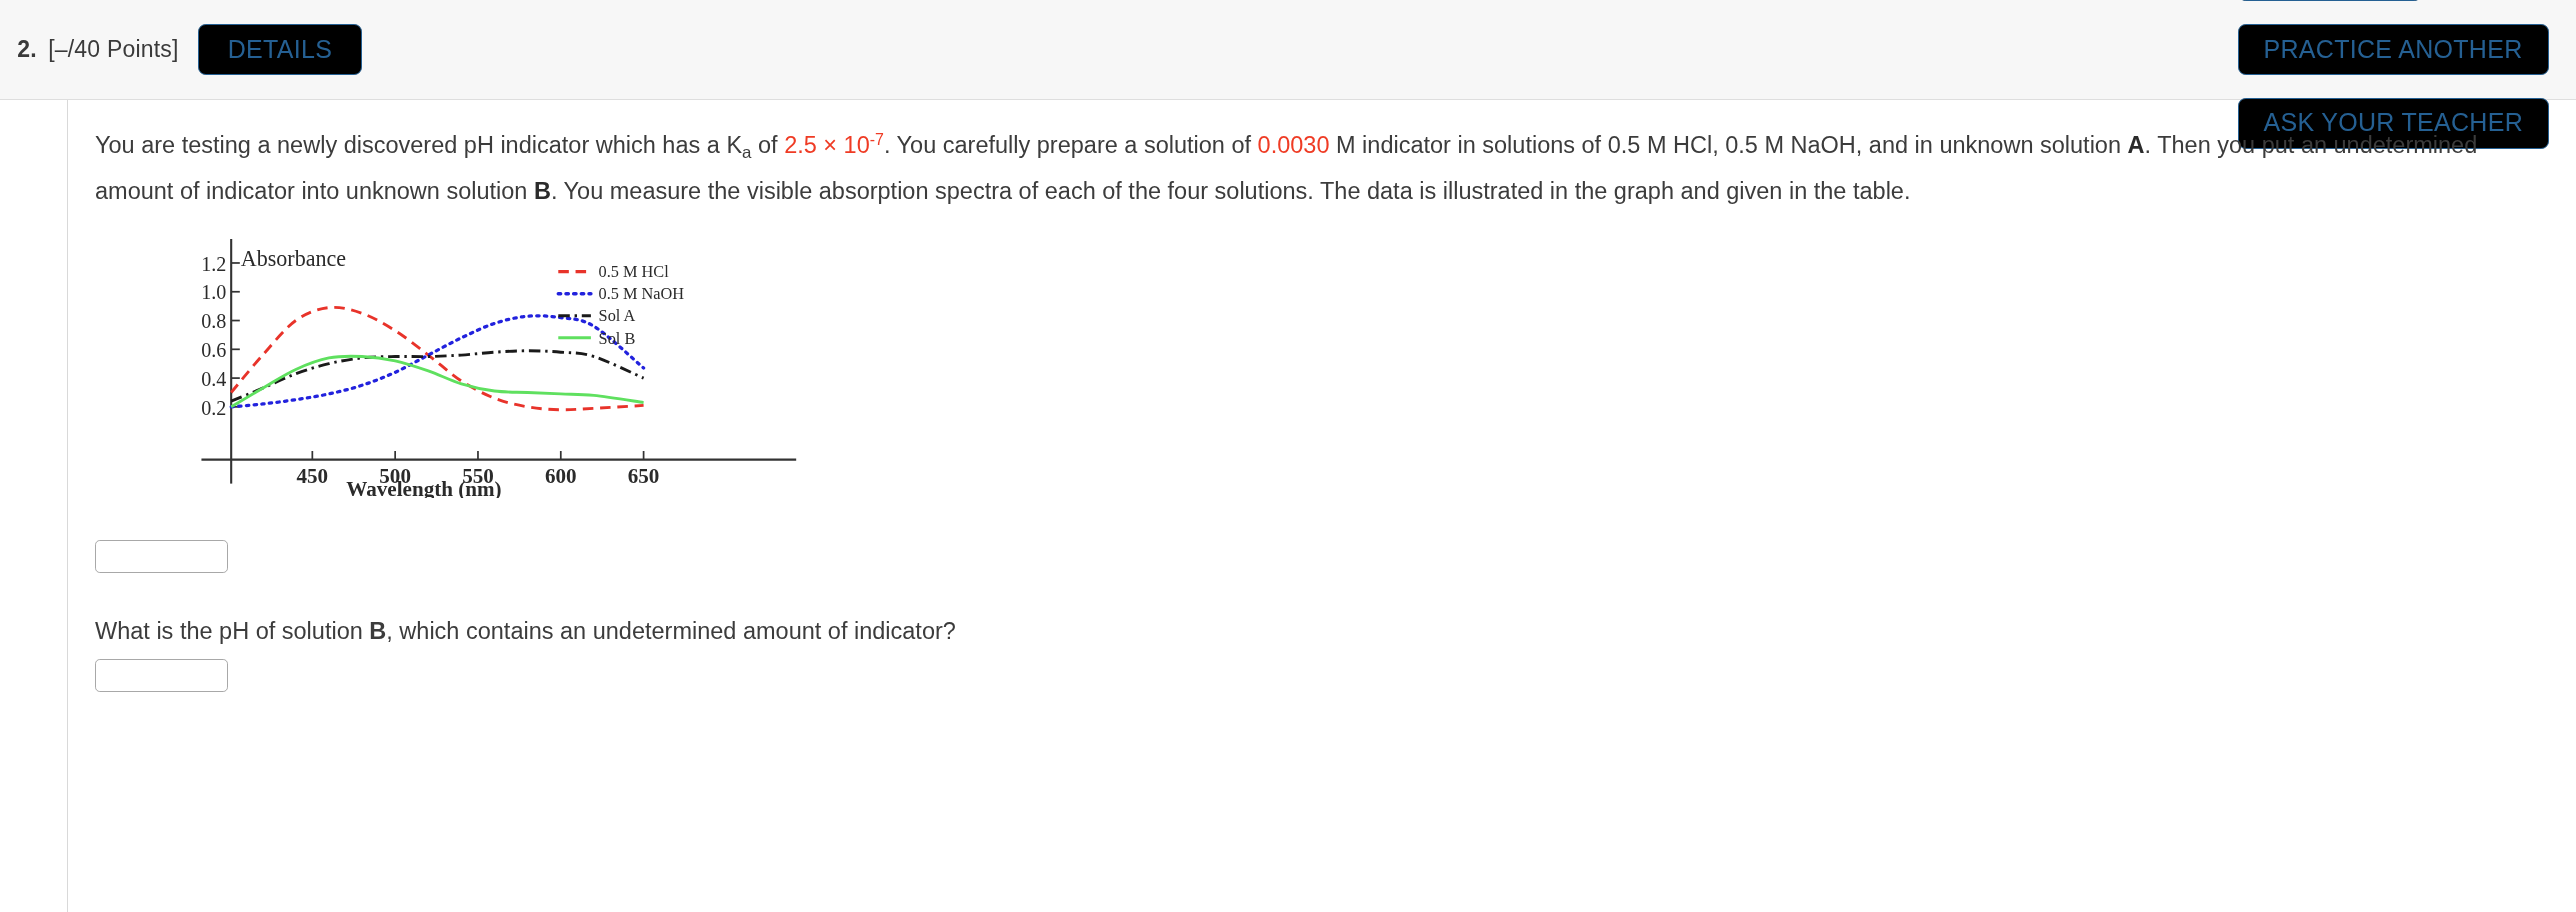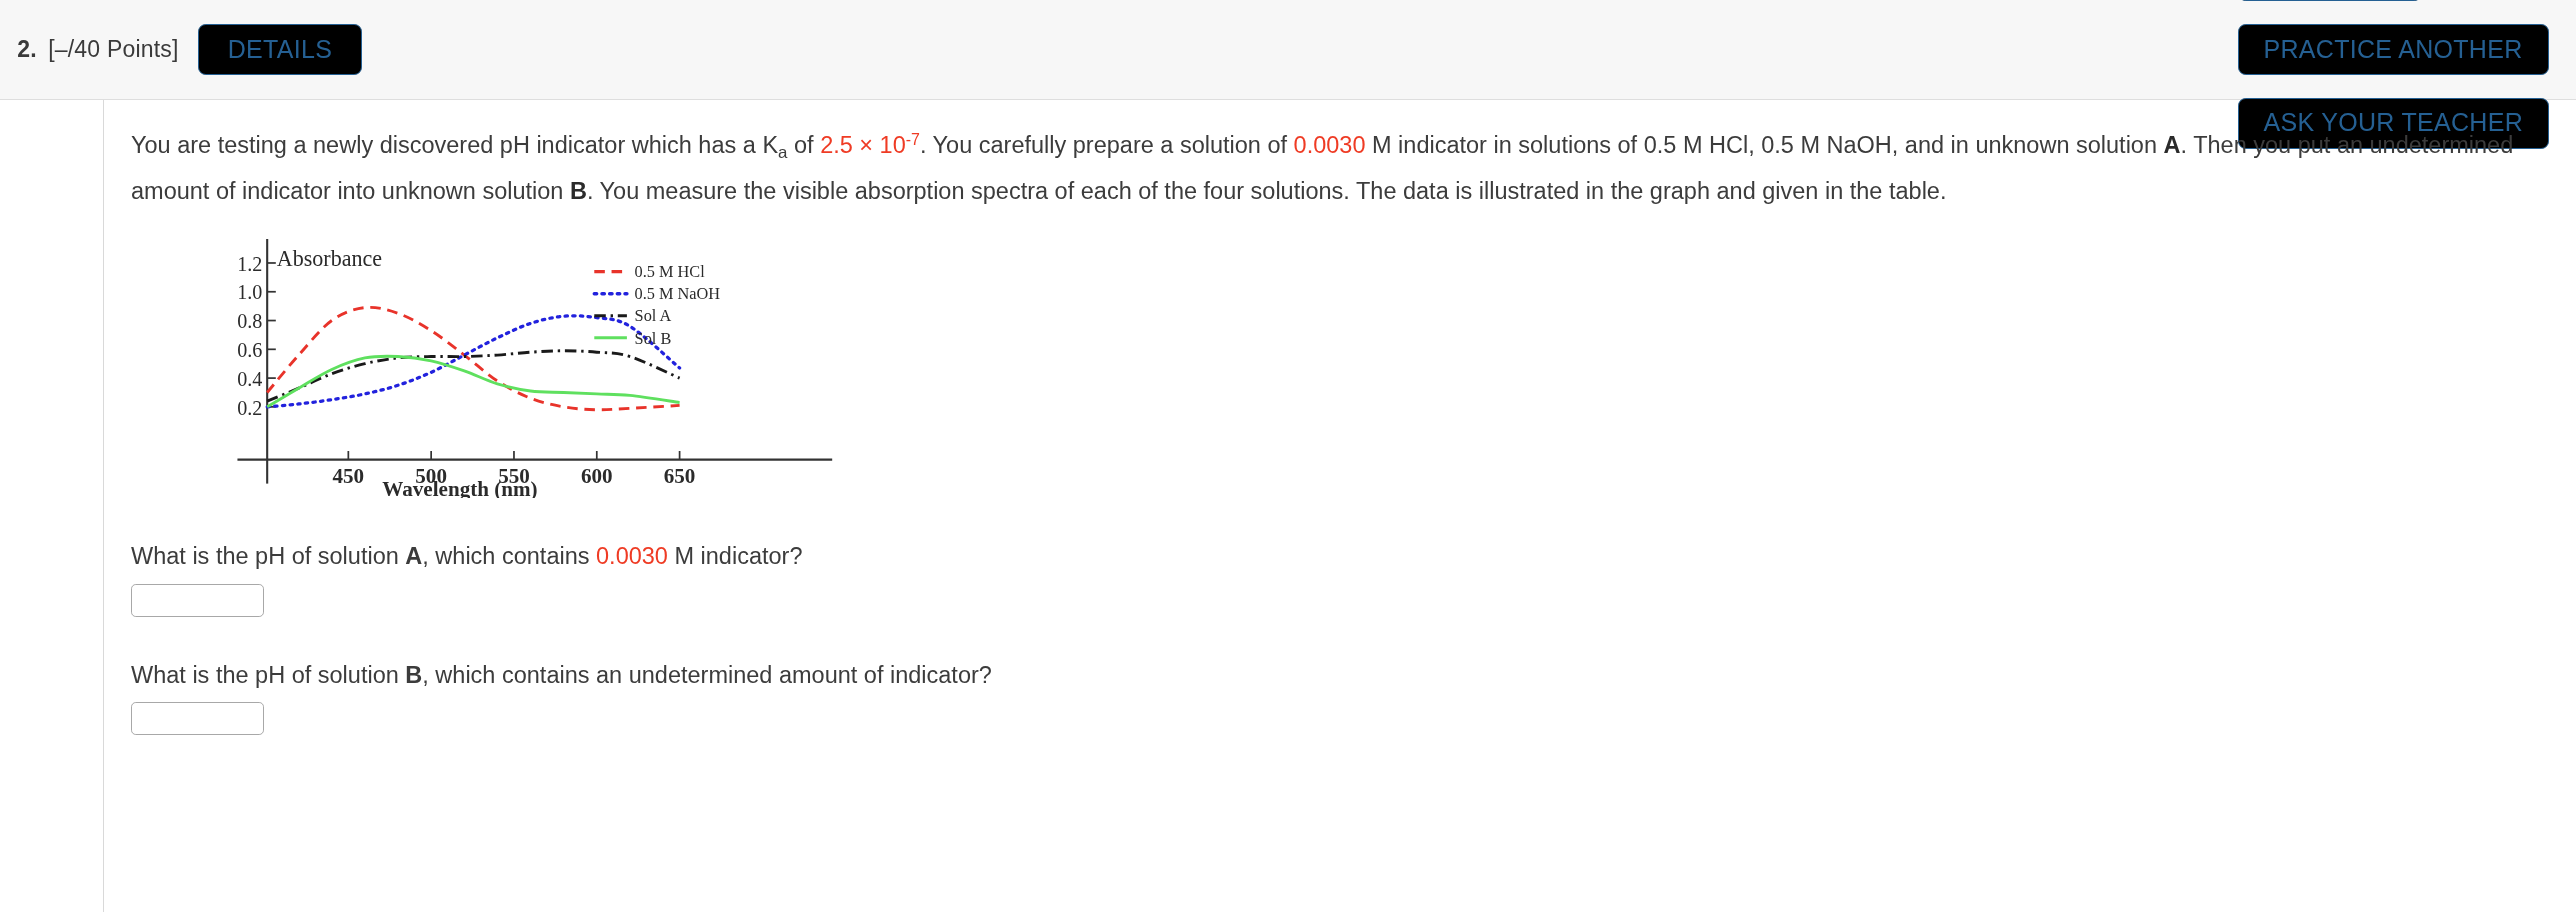--- a/index.html
+++ b/index.html
@@ -68,21 +68,20 @@
   .btn-details {
     font-size: 25px;
     padding: 10.6px 29px;
   }
 
   
   .content-wrap {
     position: relative;
     height: 813px;
     display: flex;
-    padding-left: 36px;
   }
   .gutter {
     width: 67px;
     flex: 0 0 67px;
     border-right: 1px solid #d9d9d9;
     background: #ffffff;
   }
   .content {
     flex: 1;
     padding: 21px 0 0 27px;
@@ -213,23 +212,20 @@
             <text x="414" y="86" font-family="'Liberation Serif', serif" font-size="17" fill="#2b2b2b">Sol A</text>
             <line x1="372" y1="103" x2="406" y2="103" stroke="#5fe05f" stroke-width="3.2" stroke-linecap="butt"></line>
             <text x="414" y="109" font-family="'Liberation Serif', serif" font-size="17" fill="#2b2b2b">Sol B</text>
           </g>
 
         <text id="x-axis-label" x="232" y="268" font-family="'Liberation Serif', serif" font-size="22" font-weight="bold" fill="#2b2b2b" text-anchor="middle">Wavelength (nm)</text>
       </svg>
     </div>
 
     <div class="q1">
-      <div class="question">
-        <span>What is the pH of solution </span><b>A</b><span>, which contains </span><span class="hl">0.0030</span><span> M indicator?</span>
-      </div>
       <input class="answer-input" type="text" placeholder="" style="">
     </div>
 
     <div class="q2">
       <div class="question">
         <span>What is the pH of solution </span><b>B</b><span>, which contains an undetermined amount of indicator?</span>
       </div>
       <input class="answer-input" type="text" placeholder="" style="">
     </div>
 

